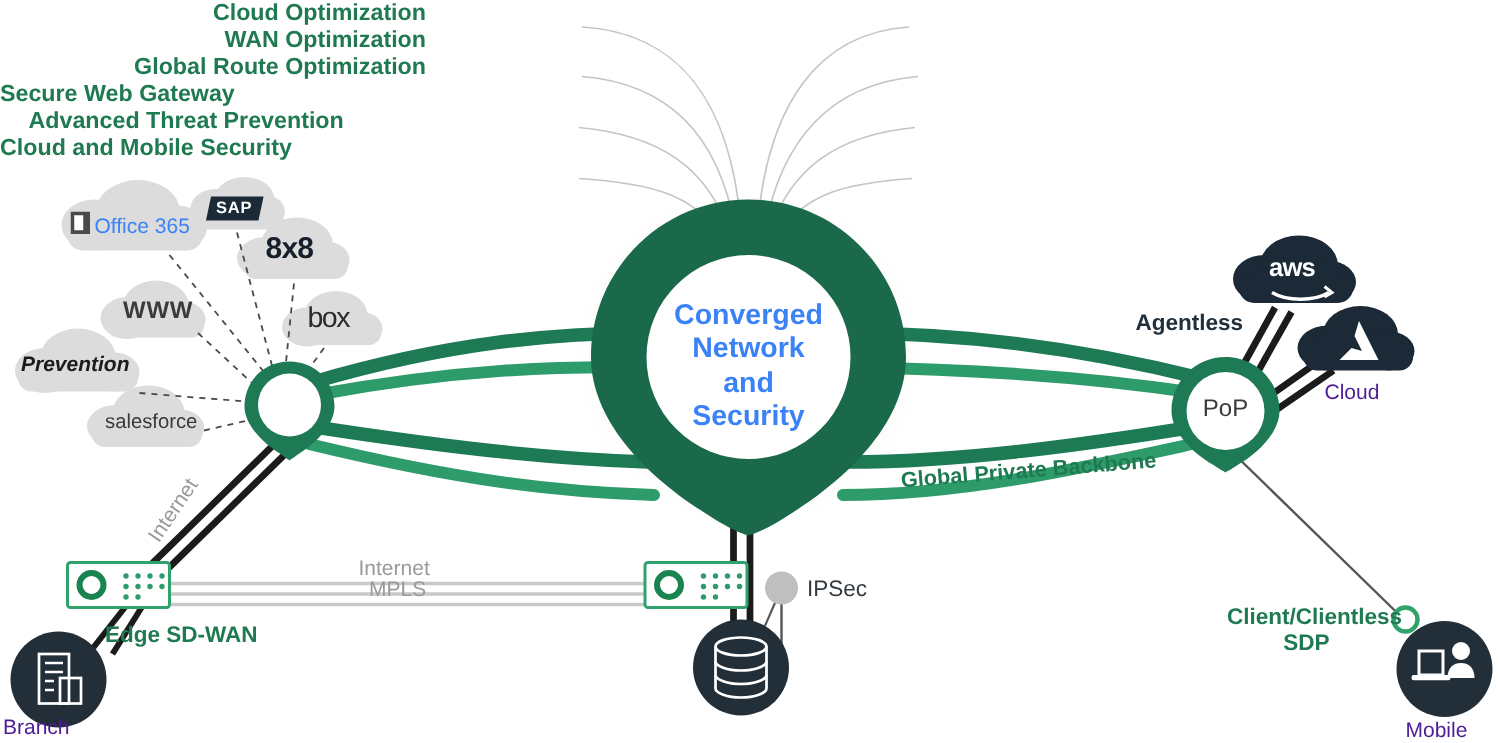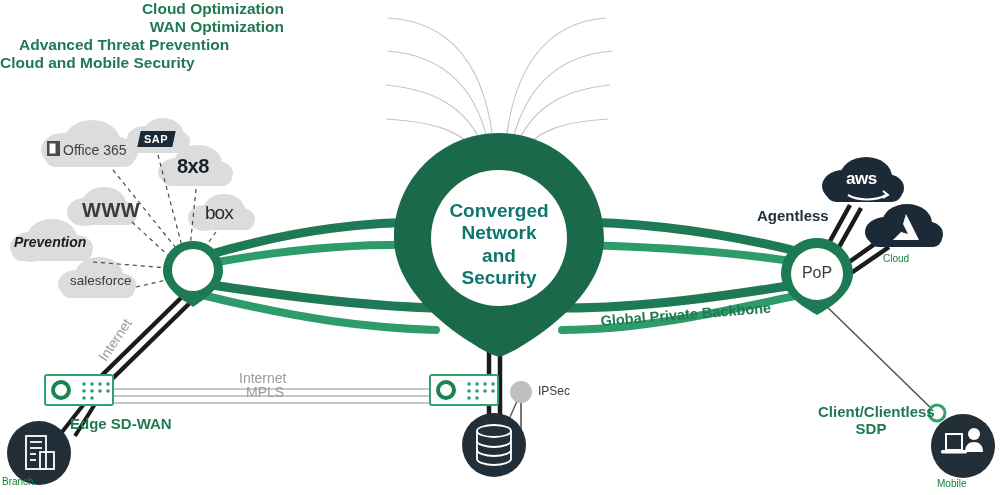--- a/index.html
+++ b/index.html
@@ -18,22 +18,22 @@
   .feature{
     color:#1F7A52;
     font-size:15.5px;
     font-weight:bold;
   }
   .feature.right{text-align:left;}
   .feature.left{text-align:right;padding-left:22px;}
   .nodecap{
     position:absolute;
     white-space:nowrap;
-    color:#15803d;
-    font-size:10px;
+    color:#4c1d95;
+    font-size:14px;
     font-weight:normal;
   }
   .greencap{
     position:absolute;
     white-space:nowrap;
     color:#1F7A52;
     font-size:15px;
     font-weight:bold;
     line-height:1.15;
   }
@@ -47,39 +47,39 @@
     position:absolute;
     white-space:nowrap;
     color:#22303b;
     font-size:15px;
     font-weight:bold;
   }
   .ipsec{
     position:absolute;
     white-space:nowrap;
     color:#333a40;
-    font-size:12px;
+    font-size:15px;
     font-weight:normal;
   }
   .rot{
     transform:rotate(-56deg);
     transform-origin:left top;
   }
   .bb{
     position:absolute;
     white-space:nowrap;
     color:#1F7A52;
     font-size:14.5px;
     font-weight:bold;
     transform:rotate(-4.5deg);
     transform-origin:left top;
   }
   .pin-text{
     position:absolute;
-    color:#0f766e;
+    color:#3b82f6;
     font-weight:bold;
     text-align:center;
     line-height:1.18;
   }
   .hub-text{font-size:19px;}
   .pop-text{
     position:absolute;
     color:#3a3a3a;
     font-size:16px;
     text-align:center;
@@ -93,41 +93,41 @@
   }
   .eight-logo{
     position:absolute;
     font-size:20px;
     color:#17202a;
     font-weight:bold;
     letter-spacing:-0.5px;
   }
   .www-logo{
     position:absolute;
-    font-size:20px;
+    font-size:16px;
     color:#3a3a3a;
     font-weight:bold;
     letter-spacing:0.5px;
   }
   .sf-logo{
     position:absolute;
     font-size:13.5px;
     color:#3a3a3a;
   }
   .rc-logo{
     position:absolute;
     font-size:14px;
     color:#1b1b1b;
     font-weight:bold;
     font-style:italic;
   }
   .o365-logo{
     position:absolute;
     font-size:14px;
-    color:#404040;
+    color:#3b82f6;
   }
   .sap-badge{
     position:absolute;
     background:#1b2a36;
     color:#ffffff;
     font-size:11px;
     font-weight:bold;
     letter-spacing:0.5px;
     padding:2px 6px 2px 5px;
     transform:skewX(-12deg);
@@ -405,21 +405,23 @@
           <path d="M965,452 C965,445 969,442 974,442 C979,442 983,445 983,452 Z"></path>
         </g>
       </g>
 
       <circle cx="937" cy="413" r="8" fill="#ffffff" stroke="#2FA36B" stroke-width="3"></circle>
     </g>
   </svg>
 
   <div class="feature left" style="left:120px;top:8px;width:262px;">Cloud Optimization</div>
   <div class="feature left" style="left:120px;top:42px;width:262px;">WAN Optimization</div>
-
+  <div class="feature left" style="left:120px;top:76px;width:262px;">Global Route Optimization</div>
+
+  <div class="feature right" style="left:620px;top:42px;">Secure Web Gateway</div>
   <div class="feature right" style="left:618px;top:76px;padding-left:19px;">Advanced Threat Prevention</div>
   <div class="feature right" style="left:616px;top:110px;">Cloud and Mobile Security</div>
 
   <div class="pin-text hub-text" style="left:429px;top:200px;width:140px;">
     <div>Converged</div>
     <div>Network</div>
     <div>and</div>
     <div>Security</div>
   </div>
 

